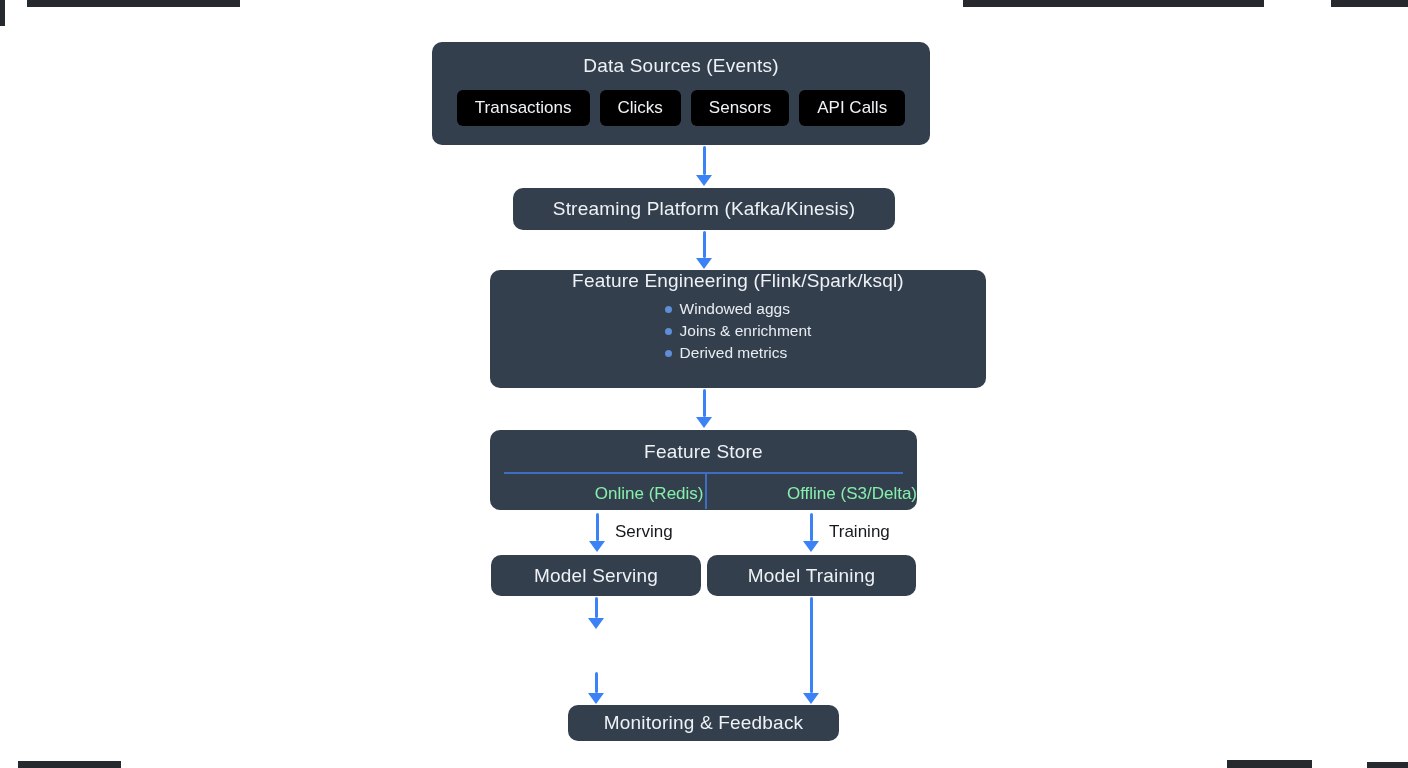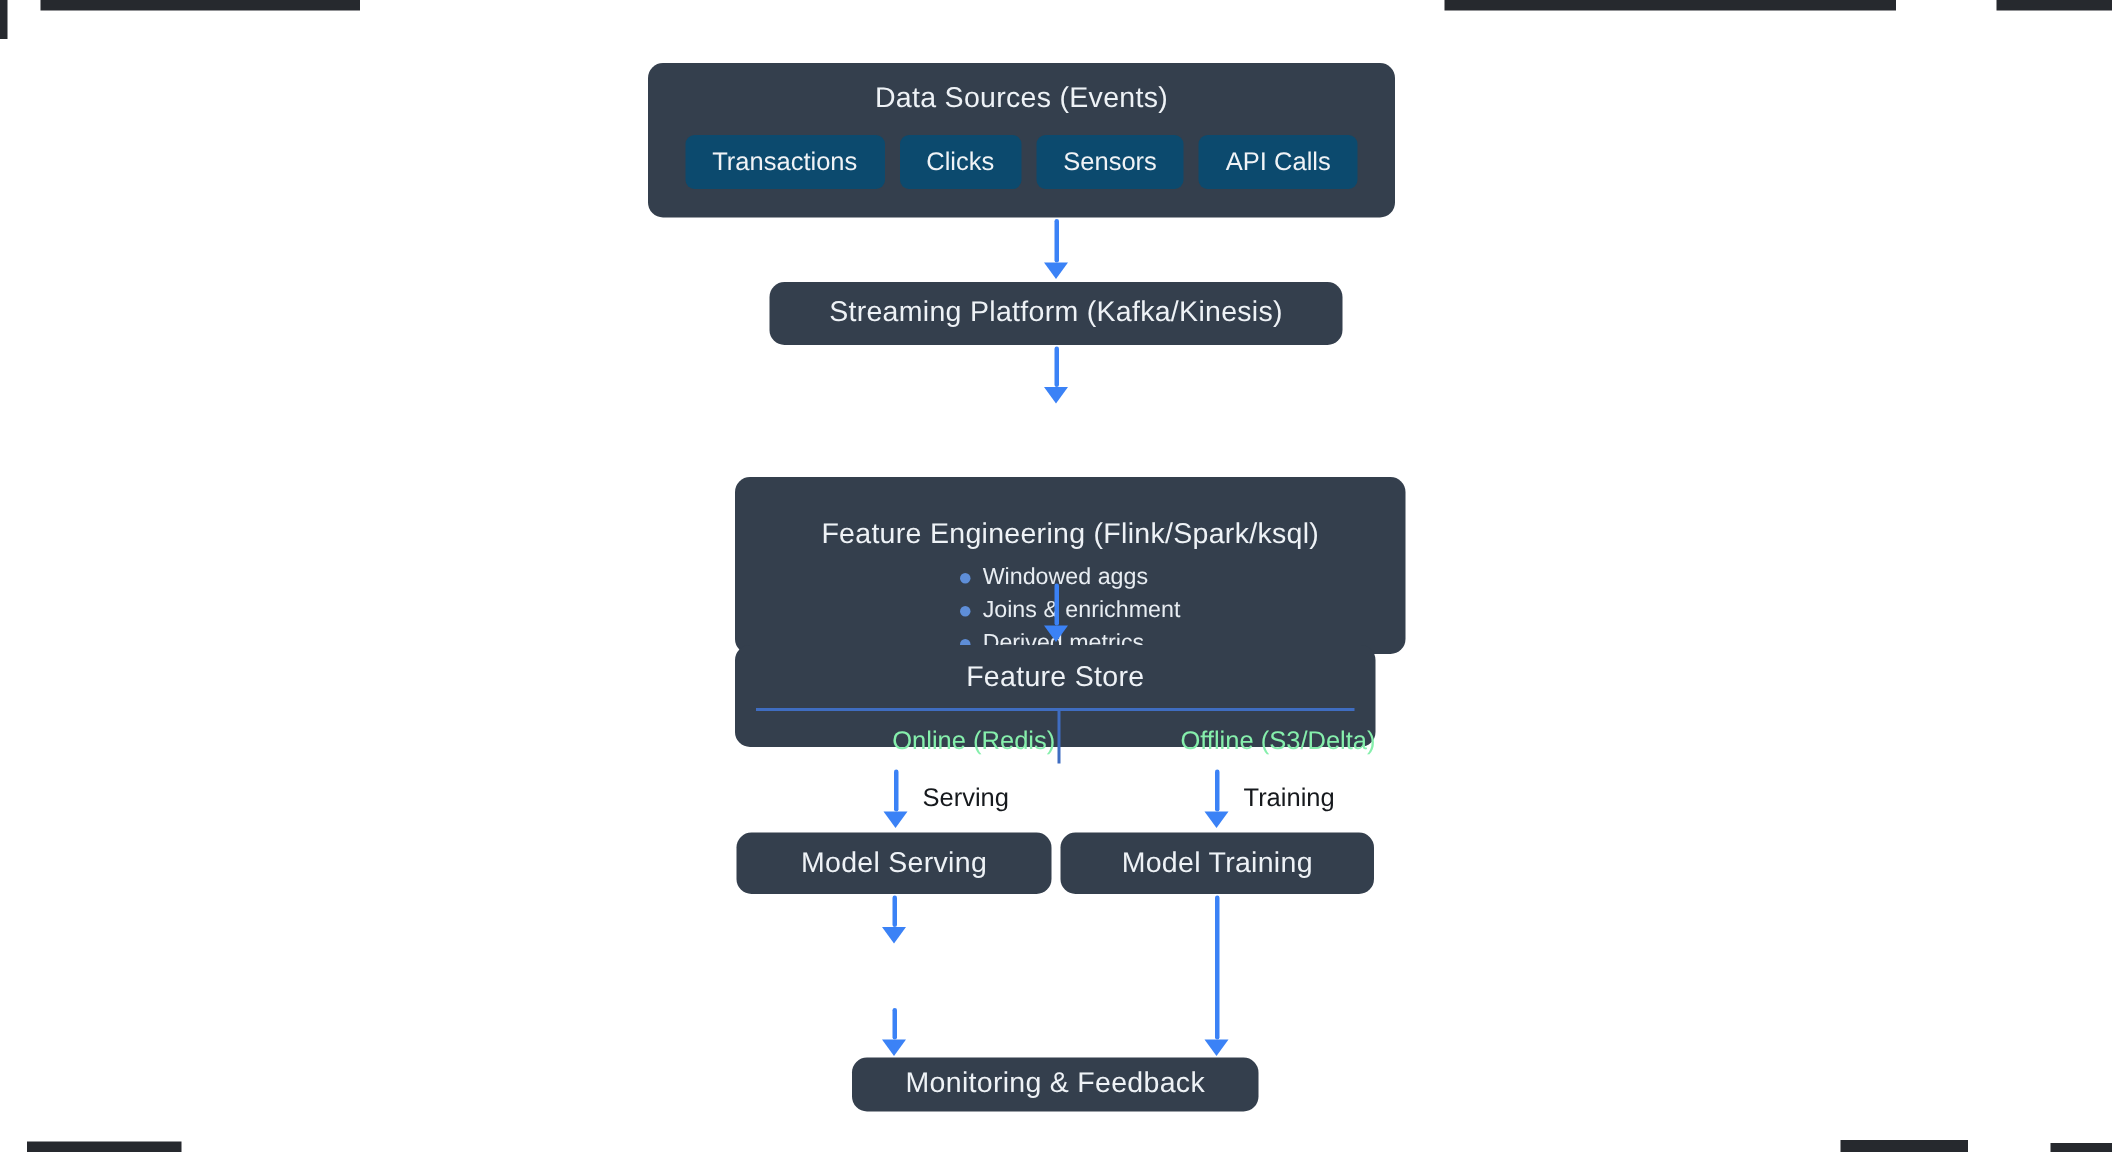--- a/index.html
+++ b/index.html
@@ -11,21 +11,21 @@
   .node{
     position:absolute;background:#343f4d;border-radius:10px;color:#eef2f6;
     box-sizing:border-box;
   }
   .node-title{
     font-size:19px;font-weight:500;letter-spacing:.2px;text-align:center;color:#eef2f6;
   }
   
   .chip-row{display:flex;justify-content:center;gap:10px;margin-top:13px;}
   .chip{
-    background:#0c4a6e;border-radius:6px;height:36px;display:flex;align-items:center;
+    background:#000000;border-radius:6px;height:36px;display:flex;align-items:center;
     padding:0 18px;font-size:17px;font-weight:500;color:#f0f3f6;white-space:nowrap;
   }
   
   .bullets{
     list-style:none;margin:6px auto 0;padding:0;width:fit-content;
   }
   .bullets li{
     position:relative;padding-left:15px;font-size:15.5px;line-height:22px;color:#e8edf2;
   }
   .bullets li::before{
@@ -76,35 +76,35 @@
 
   <div class="node" style="left:513px;top:188px;width:382px;height:42px;display:flex;align-items:center;justify-content:center;">
     <div class="node-title">Streaming Platform (Kafka/Kinesis)</div>
   </div>
 
   <div class="arrow" style="left:696px;top:231px;height:38px;">
     <i class="shaft"></i>
       <i class="head"></i>
   </div>
 
-  <div class="node" style="left:490px;top:270px;width:447px;height:118px;padding-top:28px;margin-top:48px;">
+  <div class="node" style="left:490px;top:270px;width:496px;height:118px;padding-top:0;">
     <div class="node-title">Feature Engineering (Flink/Spark/ksql)</div>
     <ul class="bullets">
       <li>Windowed aggs</li>
       <li>Joins &amp; enrichment</li>
       <li>Derived metrics</li>
     </ul>
   </div>
 
   <div class="arrow" style="left:696px;top:389px;height:39px;">
     <i class="shaft"></i>
       <i class="head"></i>
   </div>
 
-  <div class="node" style="left:490px;top:430px;width:427px;height:68px;padding-top:11px;">
+  <div class="node" style="left:490px;top:430px;width:427px;height:80px;padding-top:11px;">
     <div class="node-title">Feature Store</div>
     <div class="fs-divider"></div>
     <div class="fs-cells">
       <div class="fs-cell">Online (Redis)</div>
       <div class="fs-vline"></div>
       <div class="fs-cell">Offline (S3/Delta)</div>
     </div>
   </div>
 
   <div class="arrow" style="left:589px;top:513px;height:39px;">

